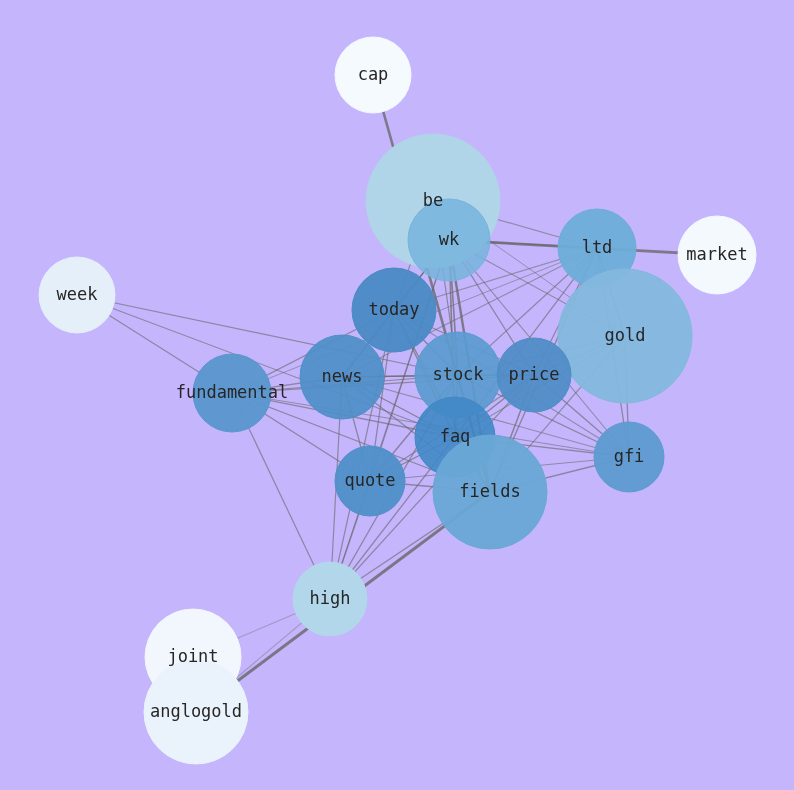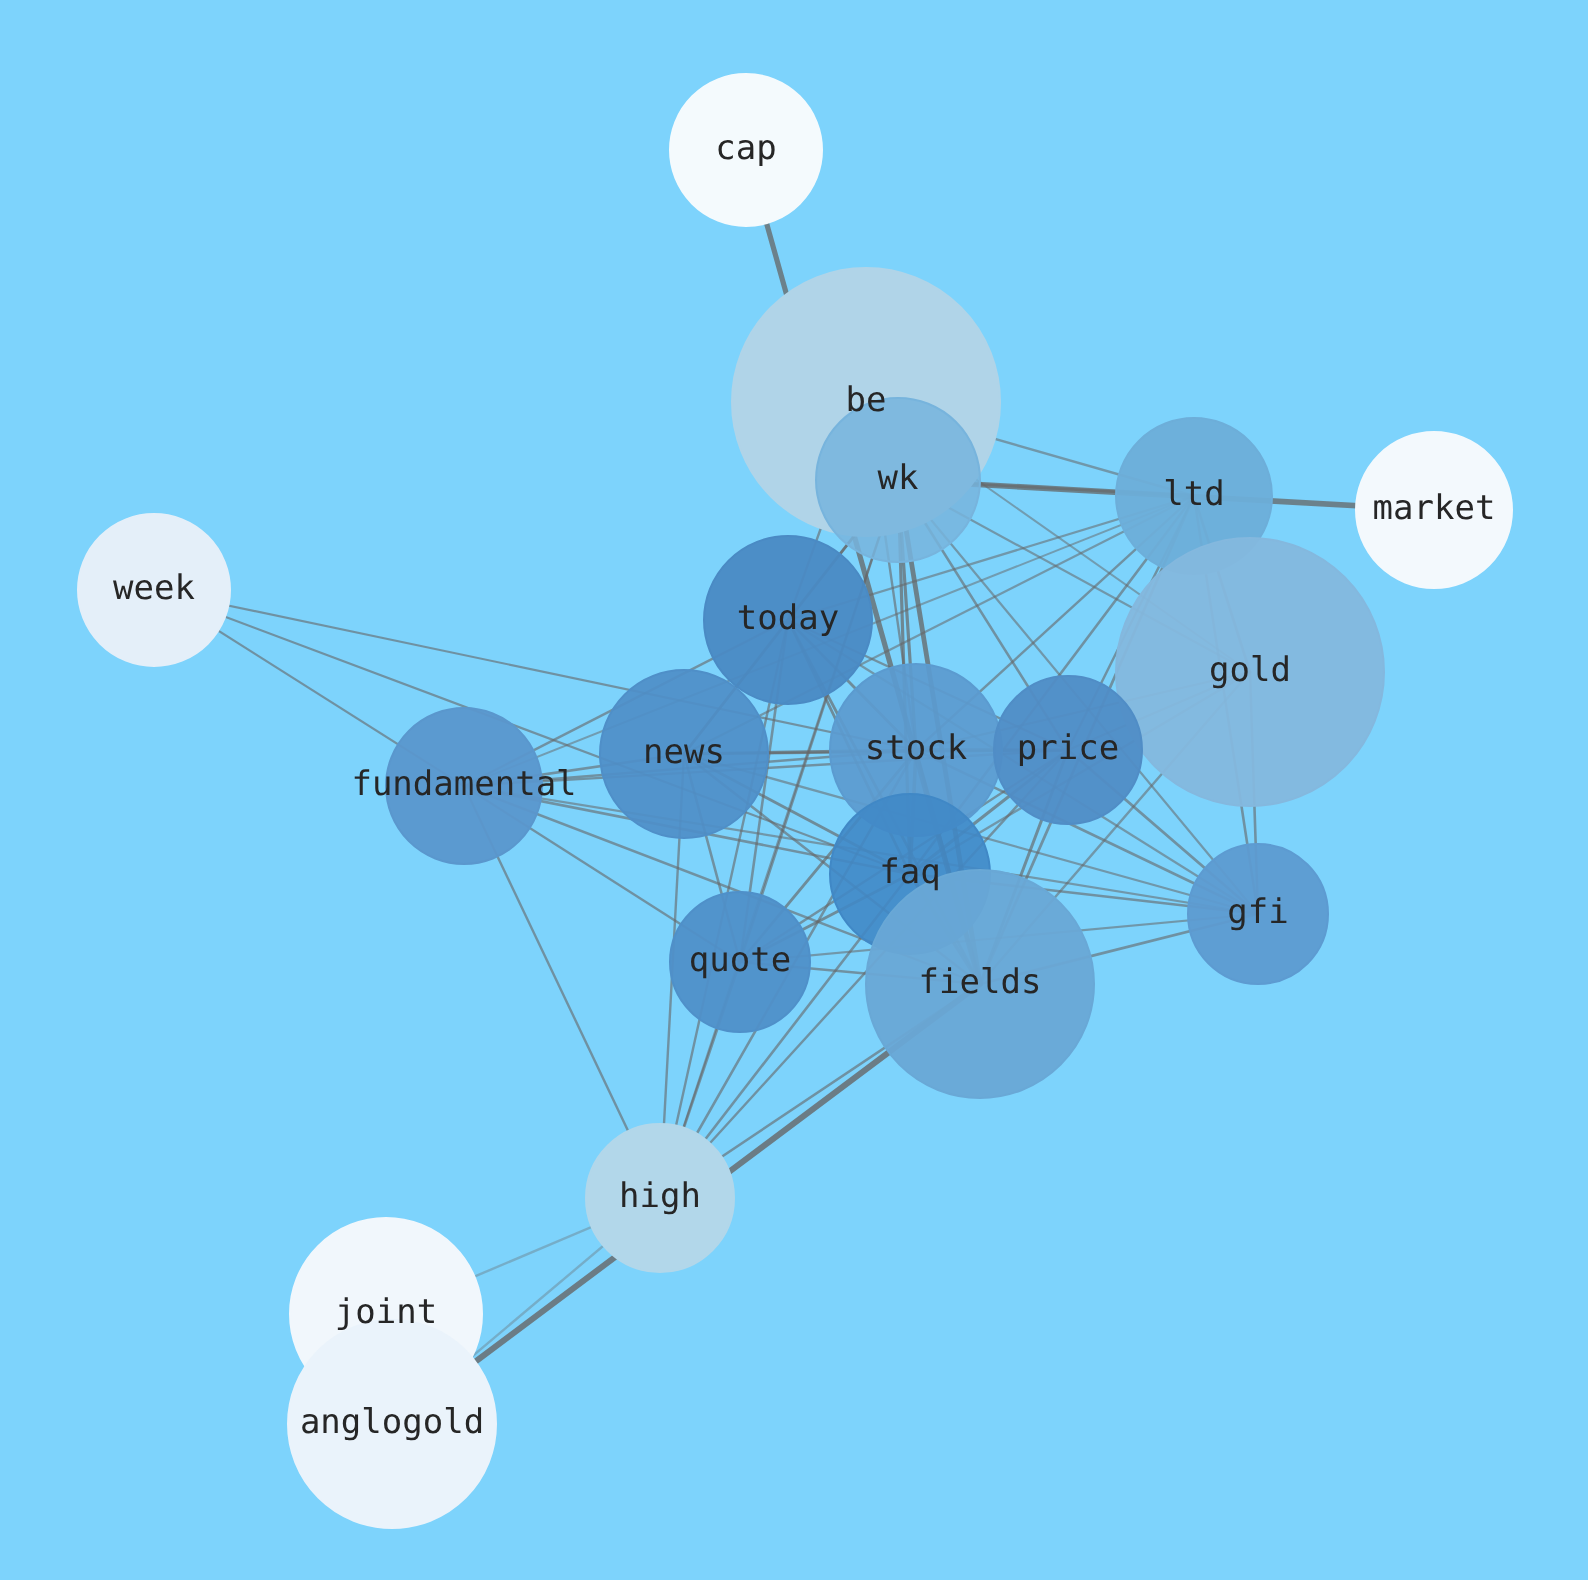--- a/index.html
+++ b/index.html
@@ -7,21 +7,21 @@
     padding: 0;
     background: #ffffff;
   }
   body {
     font-family: "DejaVu Sans Mono", monospace;
   }
   #graph-canvas {
     position: relative;
     width: 794px;
     height: 790px;
-    background: #7dd3fc;
+    background: #c4b5fd;
     overflow: hidden;
   }
   #graph-svg {
     position: absolute;
     top: 0;
     left: 0;
     width: 794px;
     height: 790px;
   }
   .node-label {

